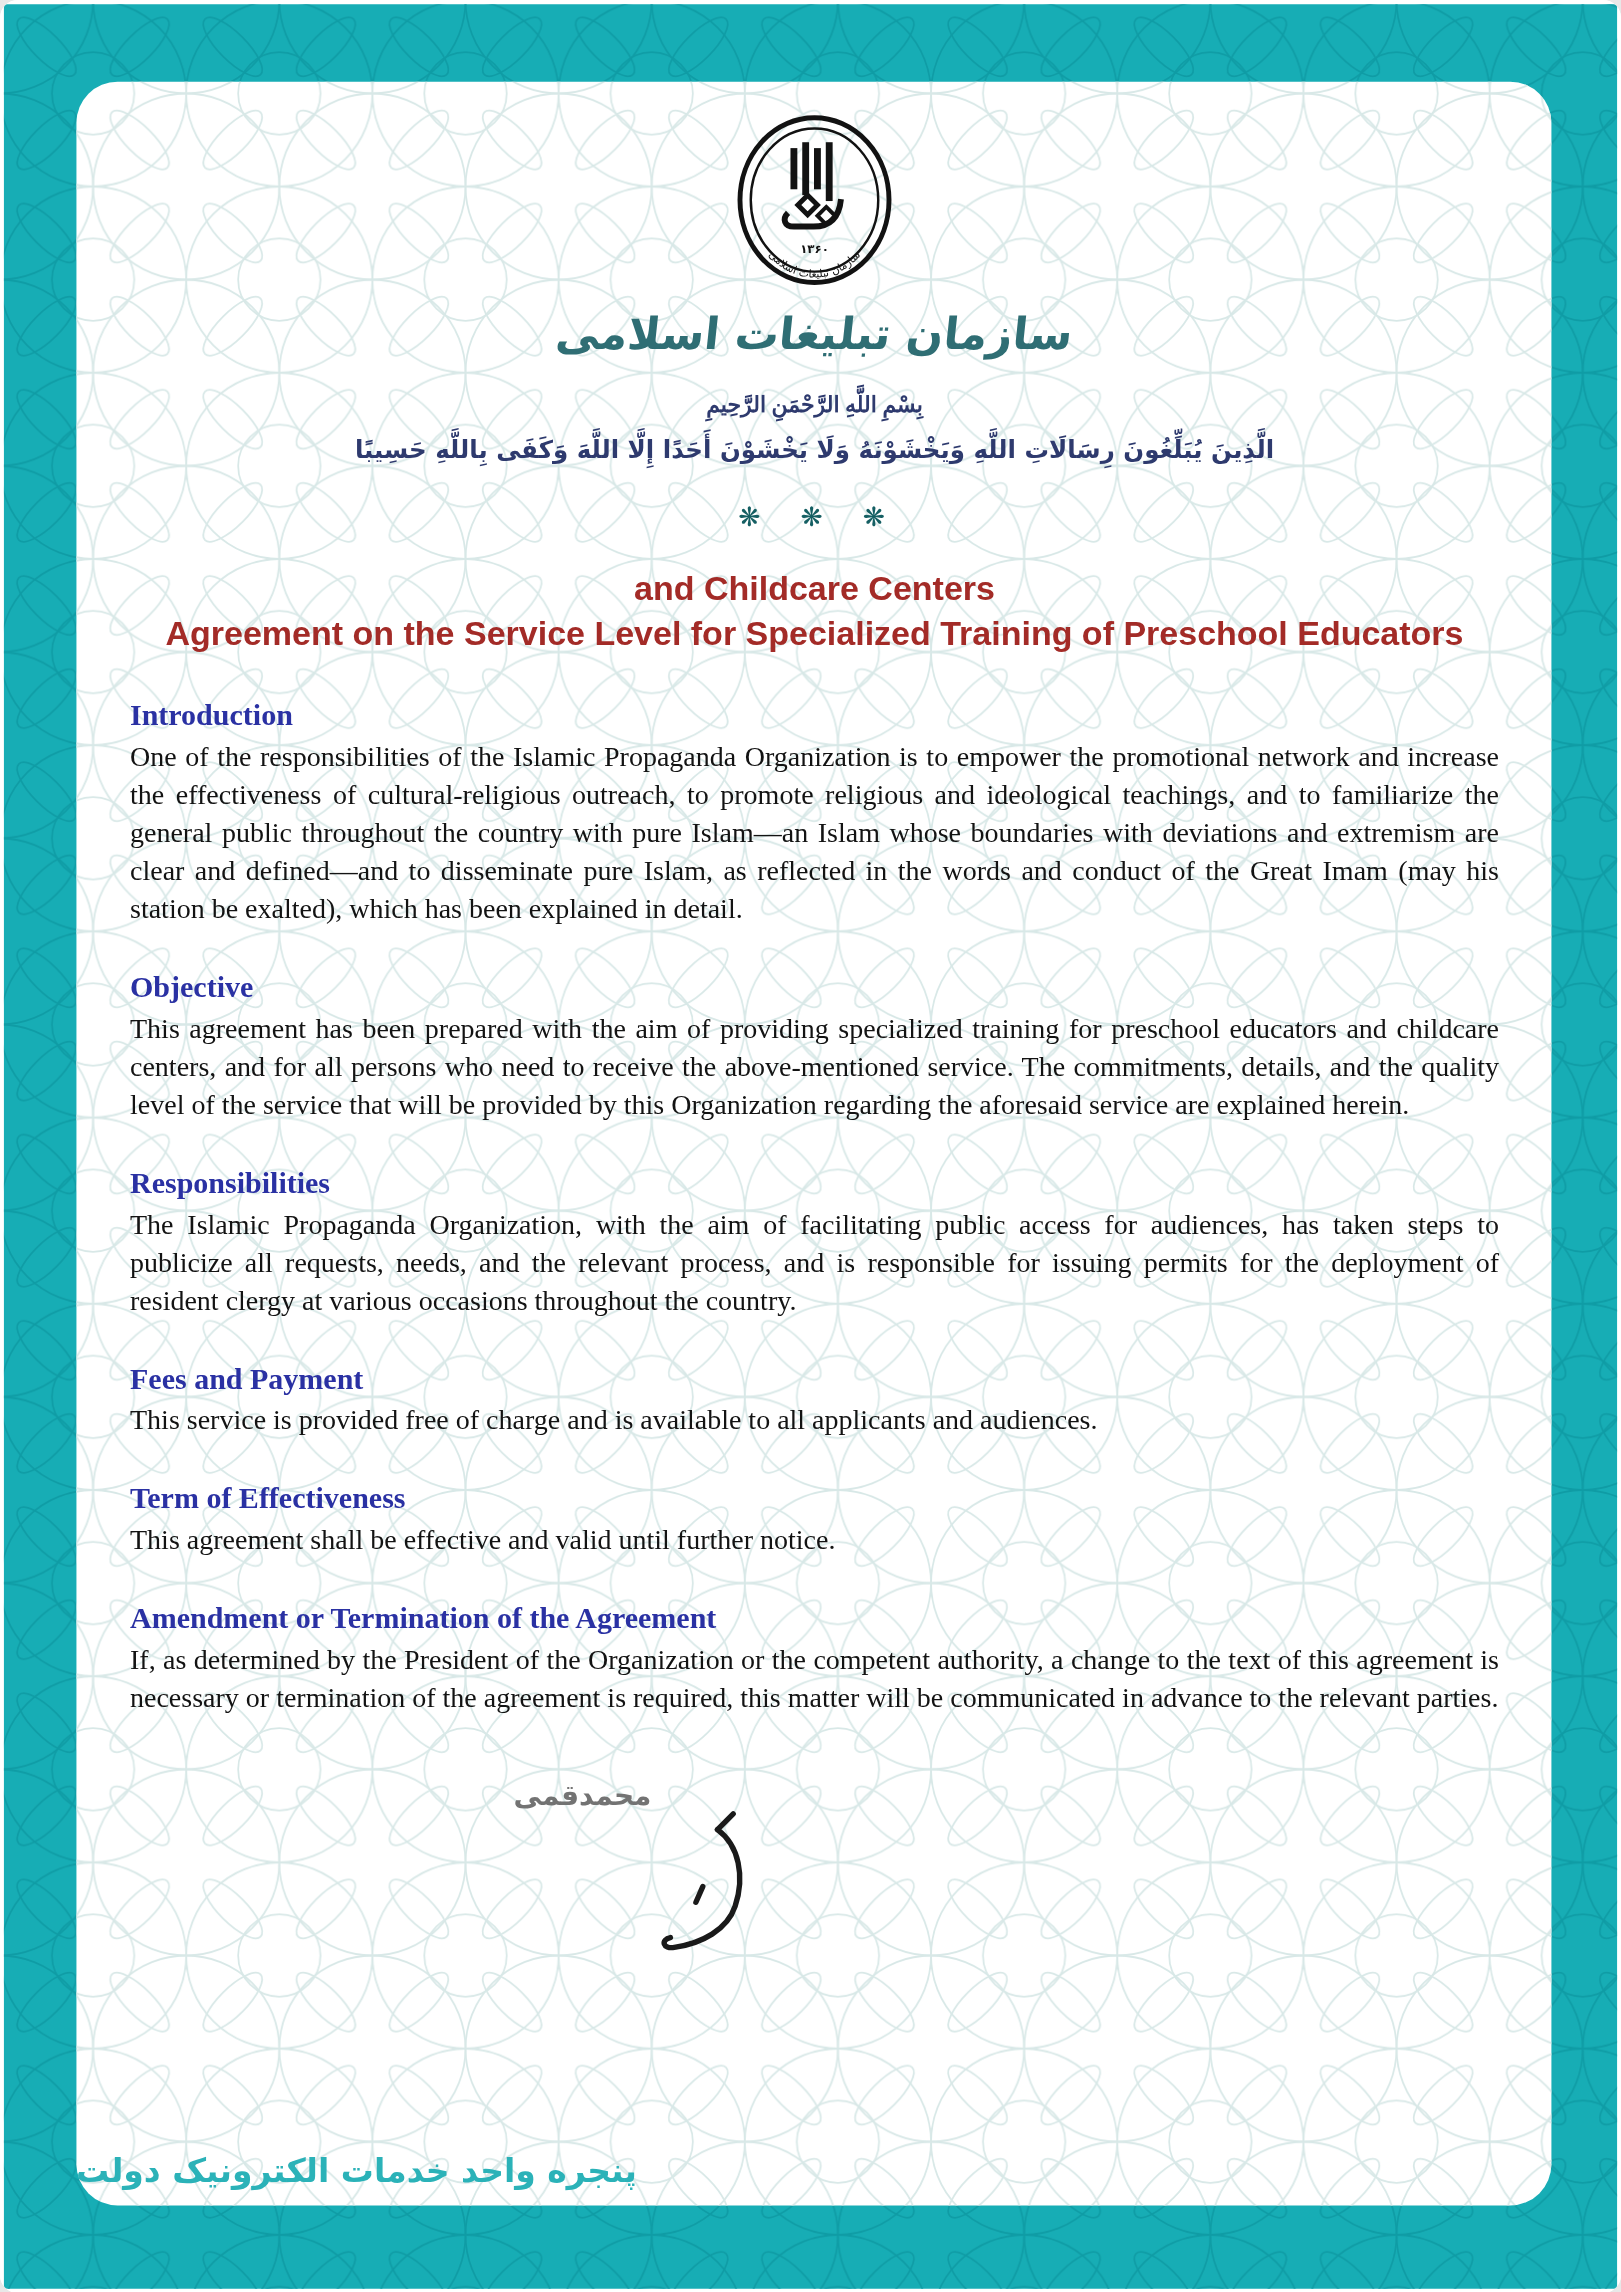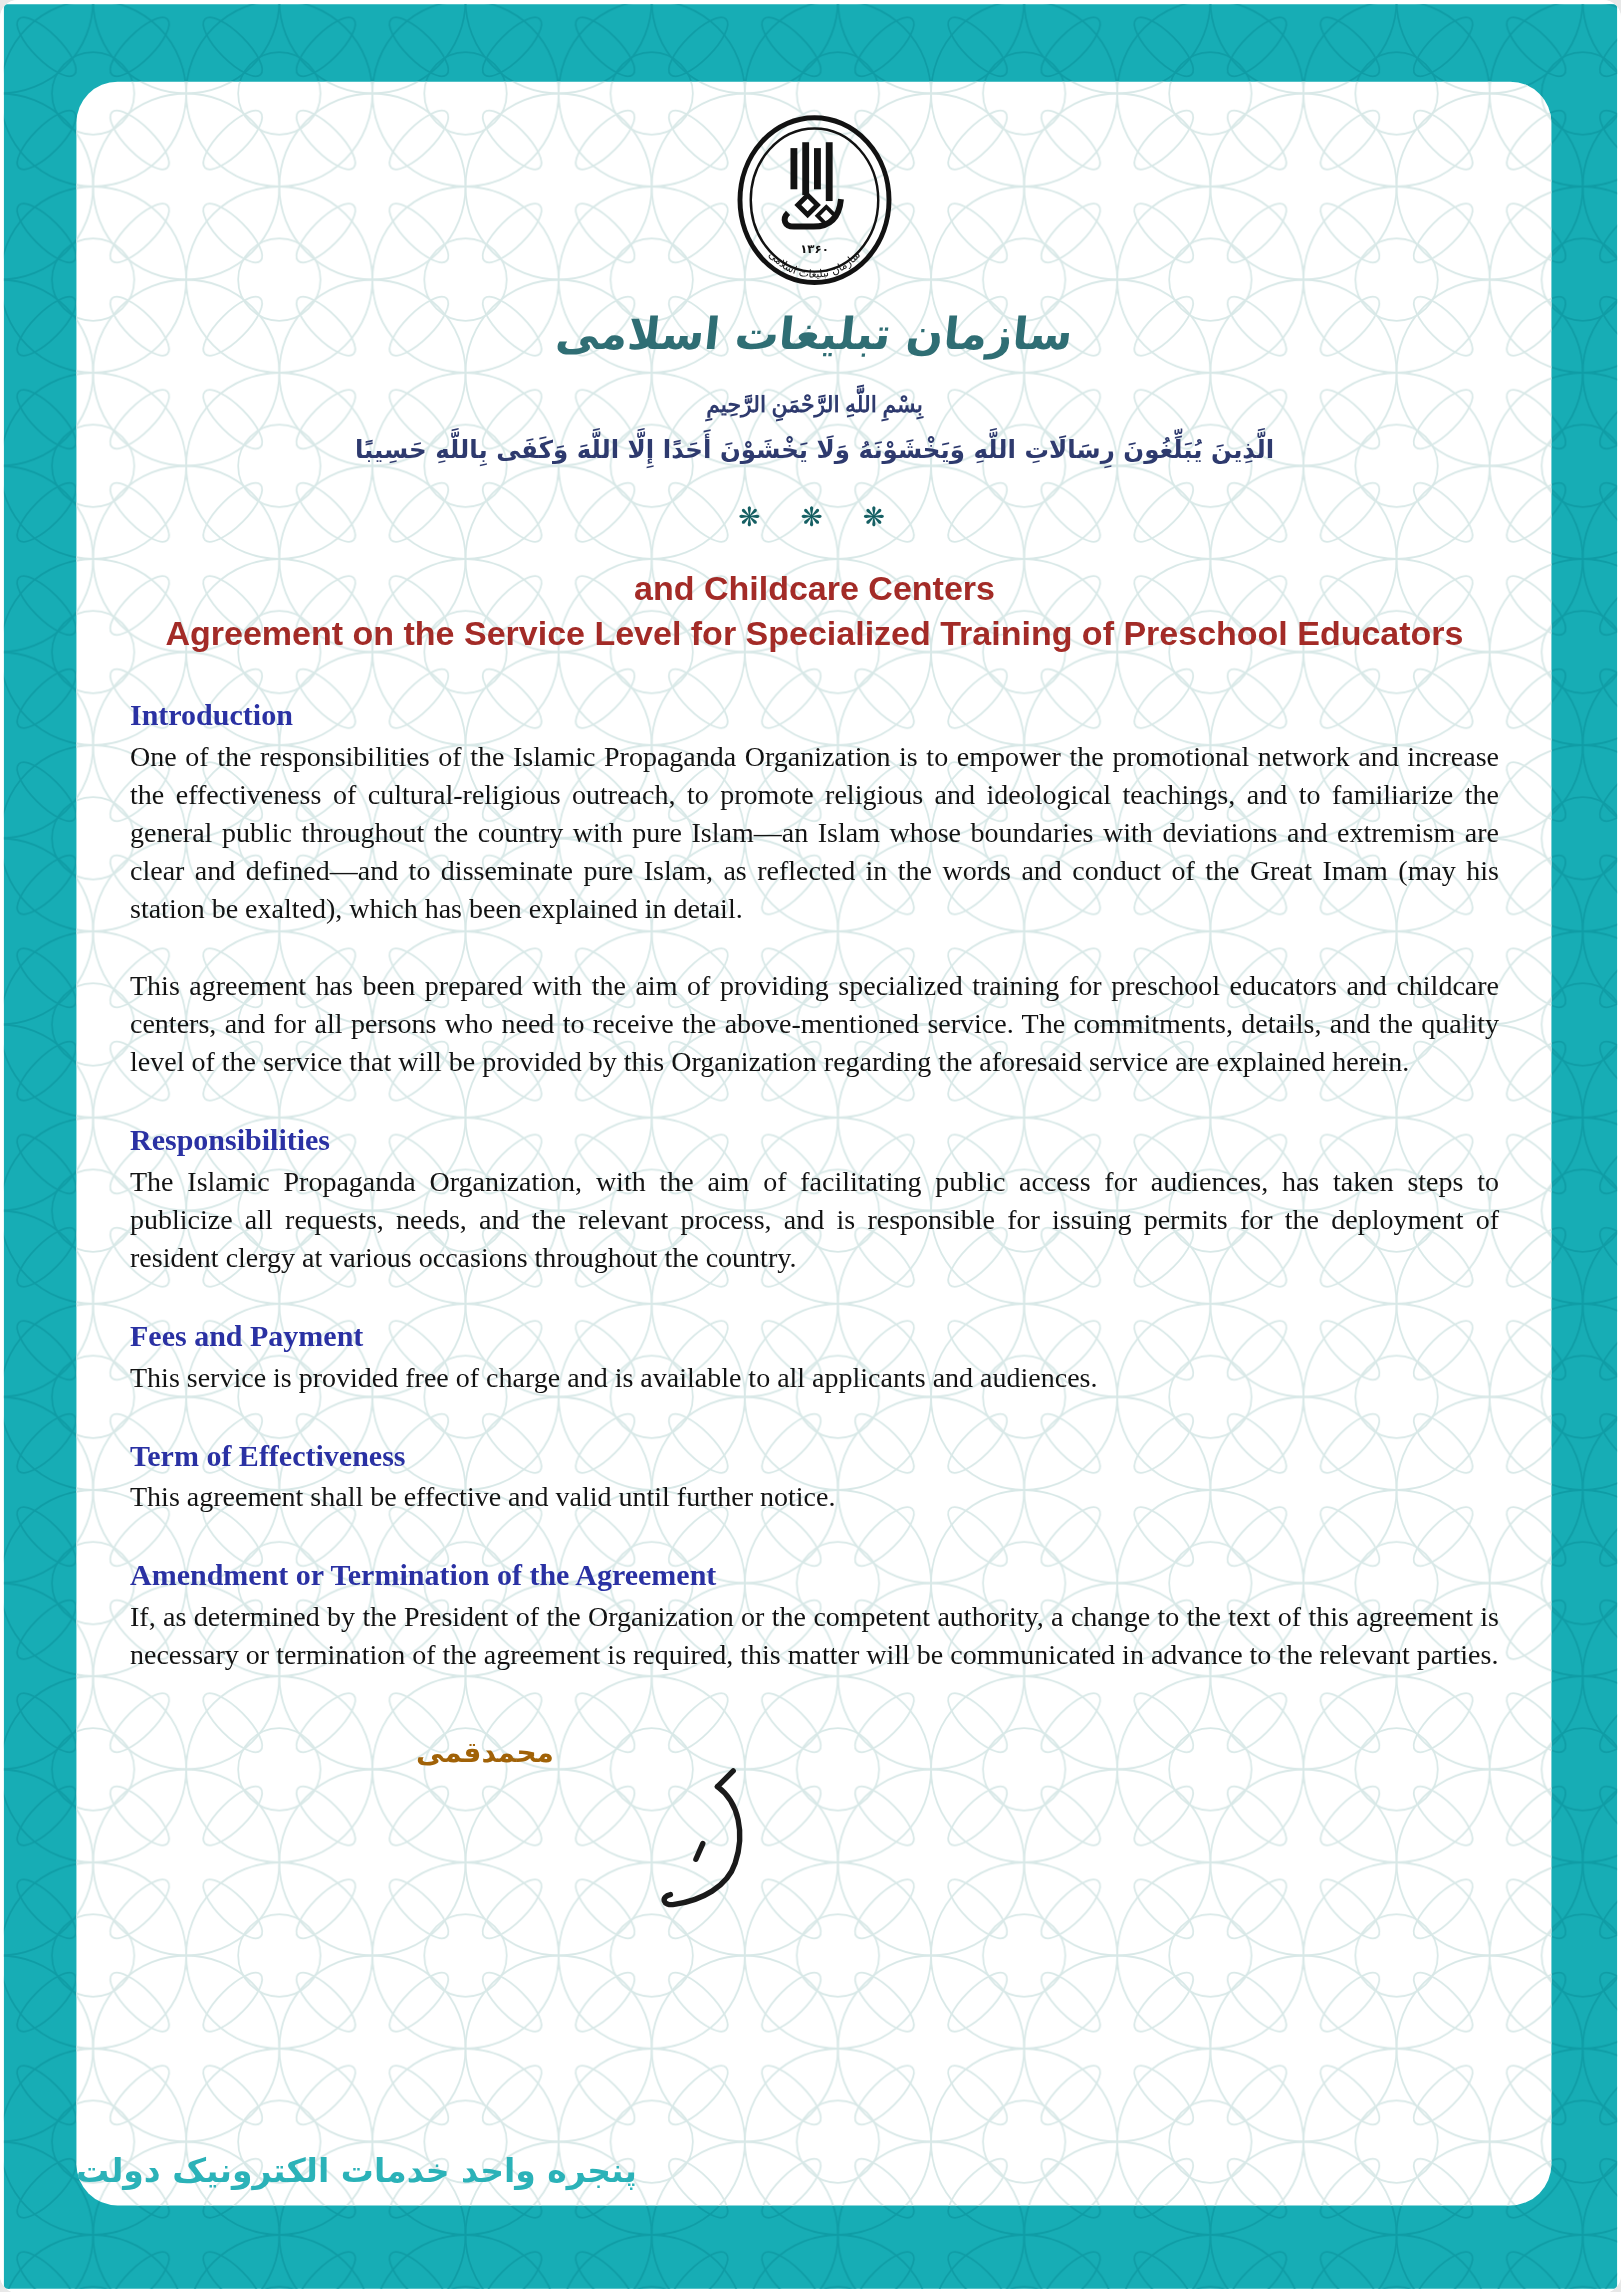--- a/index.html
+++ b/index.html
@@ -56,21 +56,22 @@
   }
   .section p{
     margin:0;
     font-size:28px;line-height:38px;color:#131313;
     text-align:justify;
   }
   .signature-block{
     position:relative;
     margin:61px 0 0 286px;
     width:333px;
-    font-family:"DejaVu Sans", sans-serif;font-weight:bold;color:#a16207;
+    text-align:center;
+    font-family:"DejaVu Sans", sans-serif;font-weight:bold;color:#737373;
   }
   .signature-name{font-size:28px;line-height:35px;}
   .signature-title{font-size:26.5px;line-height:33px;margin-top:25.5px;}
   .signature-swoosh{position:absolute;left:223px;top:27.4px;}
   .footer{
     position:absolute;left:0;right:0;bottom:15px;
     text-align:left;
     font-family:"DejaVu Sans", sans-serif;font-weight:bold;
     font-size:33px;color:#2bb2b8;
   }
@@ -140,20 +141,21 @@
       <div>and Childcare Centers</div>
       <div>Agreement on the Service Level for Specialized Training of Preschool Educators</div>
     </div>
 
     <div class="section">
       <h2>Introduction</h2>
       <p>One of the responsibilities of the Islamic Propaganda Organization is to empower the promotional network and increase the effectiveness of cultural-religious outreach, to promote religious and ideological teachings, and to familiarize the general public throughout the country with pure Islam—an Islam whose boundaries with deviations and extremism are clear and defined—and to disseminate pure Islam, as reflected in the words and conduct of the Great Imam (may his station be exalted), which has been explained in detail.</p>
     </div>
 
     <div class="section">
+      <h2>Objective</h2>
       <p>This agreement has been prepared with the aim of providing specialized training for preschool educators and childcare centers, and for all persons who need to receive the above-mentioned service. The commitments, details, and the quality level of the service that will be provided by this Organization regarding the aforesaid service are explained herein.</p>
     </div>
 
     <div class="section">
       <h2>Responsibilities</h2>
       <p>The Islamic Propaganda Organization, with the aim of facilitating public access for audiences, has taken steps to publicize all requests, needs, and the relevant process, and is responsible for issuing permits for the deployment of resident clergy at various occasions throughout the country.</p>
     </div>
 
     <div class="section">
       <h2>Fees and Payment</h2>

